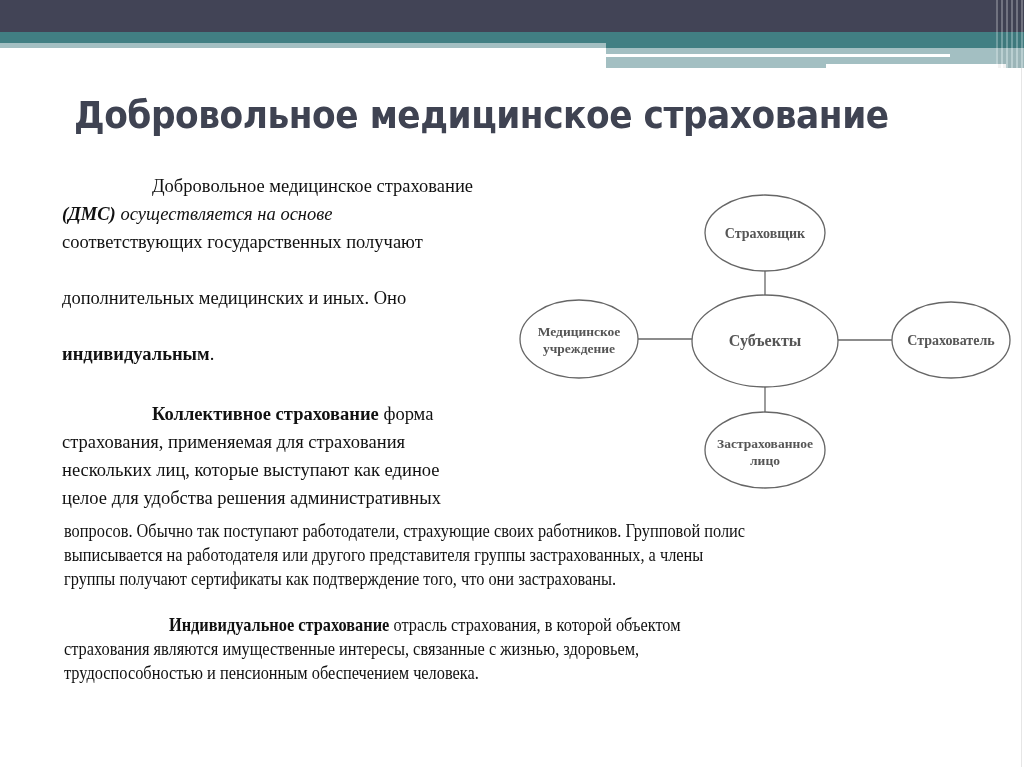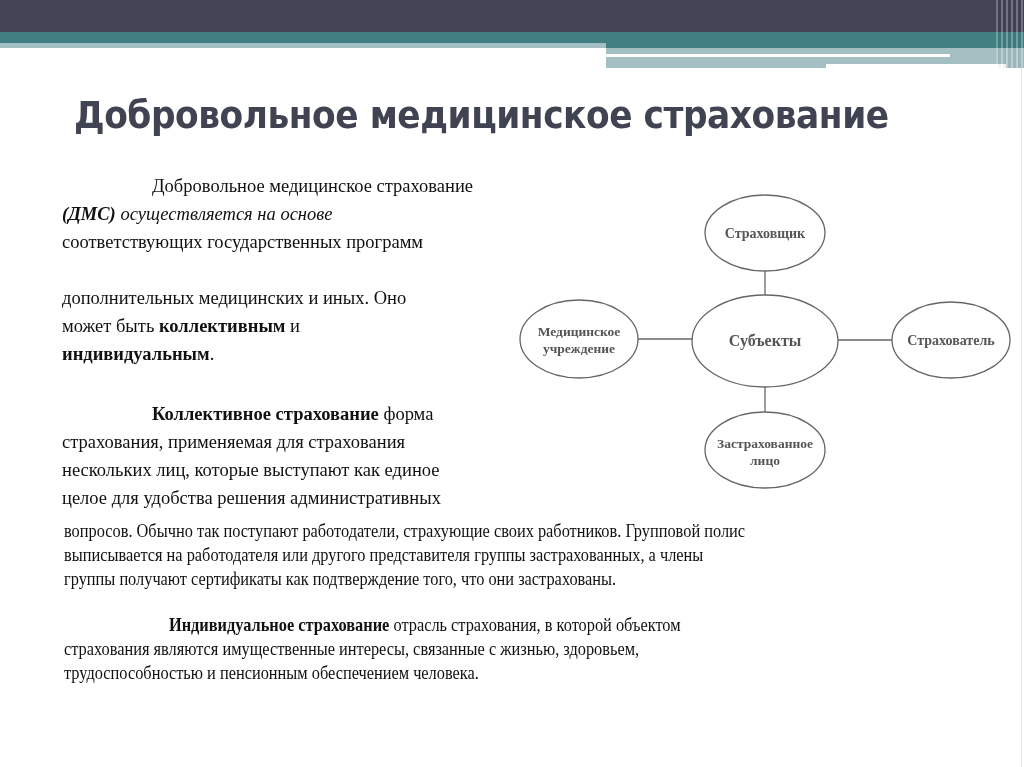--- a/index.html
+++ b/index.html
@@ -22,23 +22,22 @@
 <div class="band" style="left:606px;top:54px;width:344px;height:3px;background:#ffffff;"></div>
 <div class="band" style="left:826px;top:64px;width:180px;height:4px;background:#ffffff;"></div>
 <div class="band" style="left:996px;top:0;width:28px;height:68px;background:repeating-linear-gradient(90deg, rgba(255,255,255,0.25) 0 2px, rgba(0,0,0,0.05) 2px 5px);"></div>
 <div class="band" style="left:1021px;top:68px;width:1px;height:699px;background:#e6e6e6;"></div>
 
 <div id="slide-title">Добровольное медицинское страхование</div>
 
 <div class="para" style="left:62px;top:176px;width:470px;height:200px;">
   <div class="line" style="top:0;left:90px;"><span>Добровольное медицинское страхование</span></div>
   <div class="line" style="top:28px;font-style:italic;"><b>(ДМС)</b><span> осуществляется на основе</span></div>
-  <div class="line" style="top:56px;"><span>соответствующих государственных программ</span></div>
+  <div class="line" style="top:56px;"><span>соответствующих государственных получают</span></div>
   <div class="line" style="top:112px;"><span>дополнительных медицинских и иных. Оно</span></div>
-  <div class="line" style="top:140px;"><span>может быть </span><b>коллективным</b><span> и</span></div>
   <div class="line" style="top:168px;"><b>индивидуальным</b><span>.</span></div>
 </div>
 
 <div class="para" style="left:62px;top:404px;width:470px;height:112px;">
   <div class="line" style="top:0;left:90px;"><b>Коллективное страхование</b><span> форма</span></div>
   <div class="line" style="top:28px;"><span>страхования, применяемая для страхования</span></div>
   <div class="line" style="top:56px;"><span>нескольких лиц, которые выступают как единое</span></div>
   <div class="line" style="top:84px;"><span>целое для удобства решения административных</span></div>
 </div>
 

